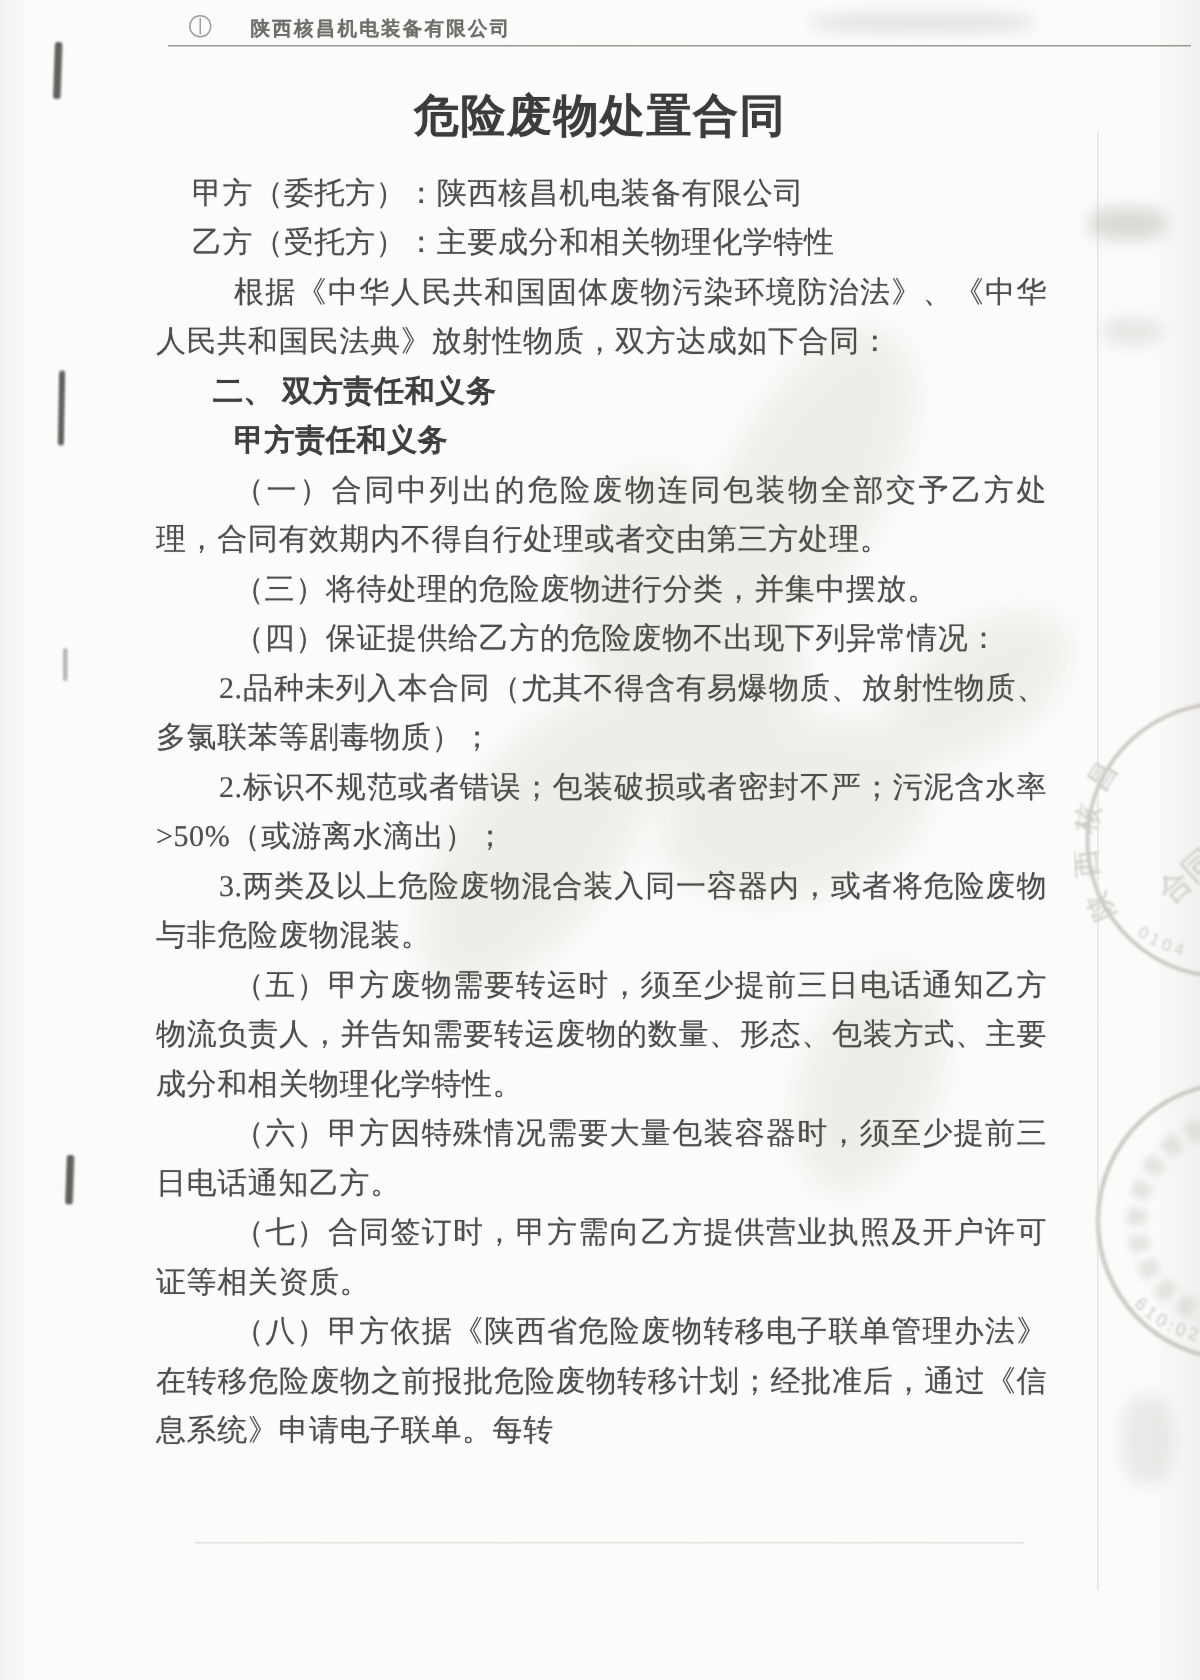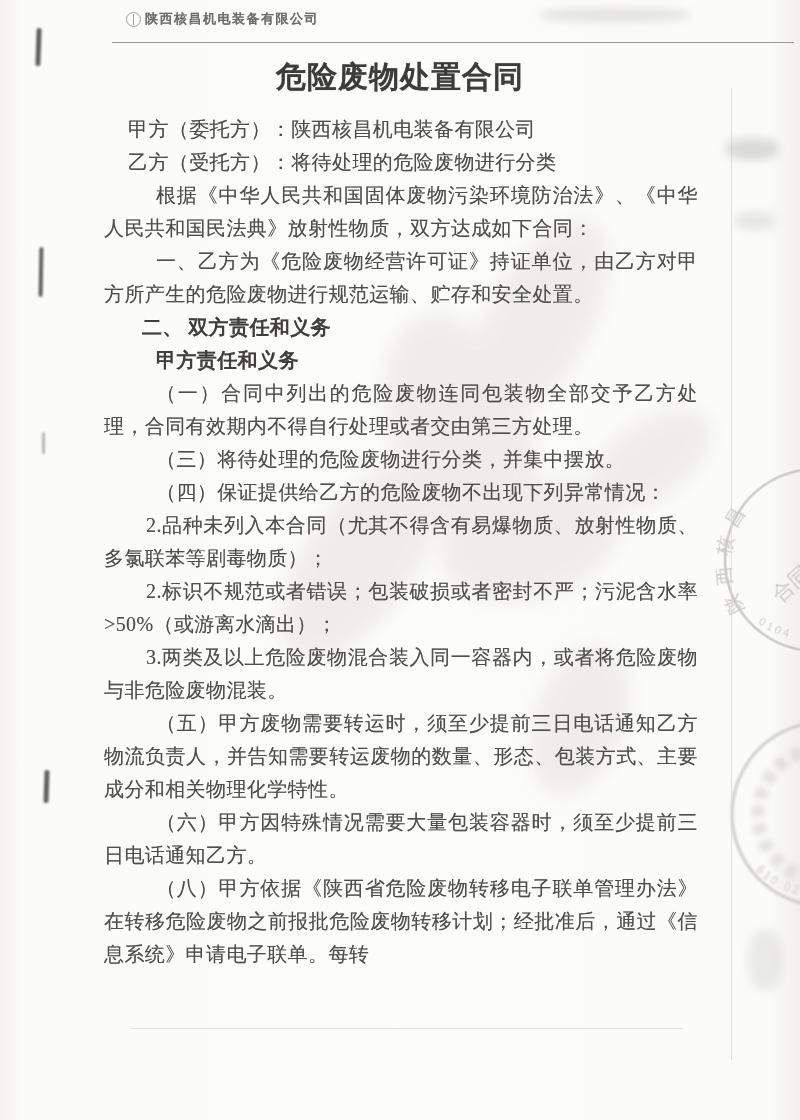--- a/index.html
+++ b/index.html
@@ -9,22 +9,22 @@
     margin:0 auto;
     overflow:hidden;
     background:linear-gradient(90deg,#f3f2f0 0%,#fbfbfa 2.5%,#fcfcfb 50%,#fbfbfa 96%,#f1f0ee 100%);
     font-family:"Liberation Serif","DejaVu Serif",serif;
     color:#4f4e4c;
   }
   
   .header{
     position:absolute;left:112px;right:6px;top:10px;
     border-bottom:1px solid #9a9893;
-    padding:0 0 14px 14px;
-    display:flex;align-items:center;gap:4px;
+    padding:0 0 2px 14px;
+    display:flex;align-items:flex-start;gap:26px;
   }
   .logo{
     width:13px;height:13px;border:1.6px solid #8a8885;border-radius:50%;
     position:relative;flex:0 0 auto;opacity:.8;
   }
   .logo::before{
     content:"";position:absolute;left:50%;top:1px;bottom:1px;width:1.6px;
     margin-left:-0.8px;background:#8a8885;
   }
   .company{
@@ -94,33 +94,33 @@
 
   <div class="header">
     <span class="logo"></span>
     <span class="company">陕西核昌机电装备有限公司</span>
   </div>
 
   <h1 class="title">危险废物处置合同</h1>
 
   <div class="body">
     <p class="p-party gap-after">甲方（委托方）：陕西核昌机电装备有限公司</p>
-    <p class="p-party">乙方（受托方）：将待处理的危险废物进行分类</p>
+    <p class="p-party">乙方（受托方）：主要成分和相关物理化学特性</p>
     <p class="p-std">根据《中华人民共和国固体废物污染环境防治法》、《中华人民共和国民法典》放射性物质，双方达成如下合同：</p>
-    <p class="p-std">一、乙方为《危险废物经营许可证》持证单位，由乙方对甲方所产生的危险废物进行规范运输、贮存和安全处置。</p>
     <p class="p-head">二、 双方责任和义务</p>
     <p class="p-head2">甲方责任和义务</p>
     <p class="p-std">（一）合同中列出的危险废物连同包装物全部交予乙方处理，合同有效期内不得自行处理或者交由第三方处理。</p>
     <p class="p-std">（三）将待处理的危险废物进行分类，并集中摆放。</p>
     <p class="p-std">（四）保证提供给乙方的危险废物不出现下列异常情况：</p>
     <p class="p-num">2.品种未列入本合同（尤其不得含有易爆物质、放射性物质、多氯联苯等剧毒物质）；</p>
     <p class="p-num">2.标识不规范或者错误；包装破损或者密封不严；污泥含水率&gt;50%（或游离水滴出）；</p>
     <p class="p-num">3.两类及以上危险废物混合装入同一容器内，或者将危险废物与非危险废物混装。</p>
     <p class="p-std">（五）甲方废物需要转运时，须至少提前三日电话通知乙方物流负责人，并告知需要转运废物的数量、形态、包装方式、主要成分和相关物理化学特性。</p>
     <p class="p-std">（六）甲方因特殊情况需要大量包装容器时，须至少提前三日电话通知乙方。</p>
+    <p class="p-std">（七）合同签订时，甲方需向乙方提供营业执照及开户许可证等相关资质。</p>
     <p class="p-std">（八）甲方依据《陕西省危险废物转移电子联单管理办法》在转移危险废物之前报批危险废物转移计划；经批准后，通过《信息系统》申请电子联单。每转</p>
   </div>
 
   <svg class="stamp" style="left:716px;top:458px;" width="210" height="210" viewBox="0 0 210 210">
     <g transform="rotate(-14 100 102)" filter="url(#stblur1)" opacity="0.8">
       <circle cx="100" cy="102" r="91" fill="none" stroke="#c3bfb9" stroke-width="2.6"></circle>
       <path id="arcTop" d="M 22,140 A 84,84 0 0 1 96,19" fill="none"></path>
       <text font-size="19" fill="#bfbbb5" letter-spacing="9" font-family="'Liberation Serif','DejaVu Serif',serif">
         <textPath href="#arcTop" startOffset="8">陕西核昌</textPath>
       </text>

